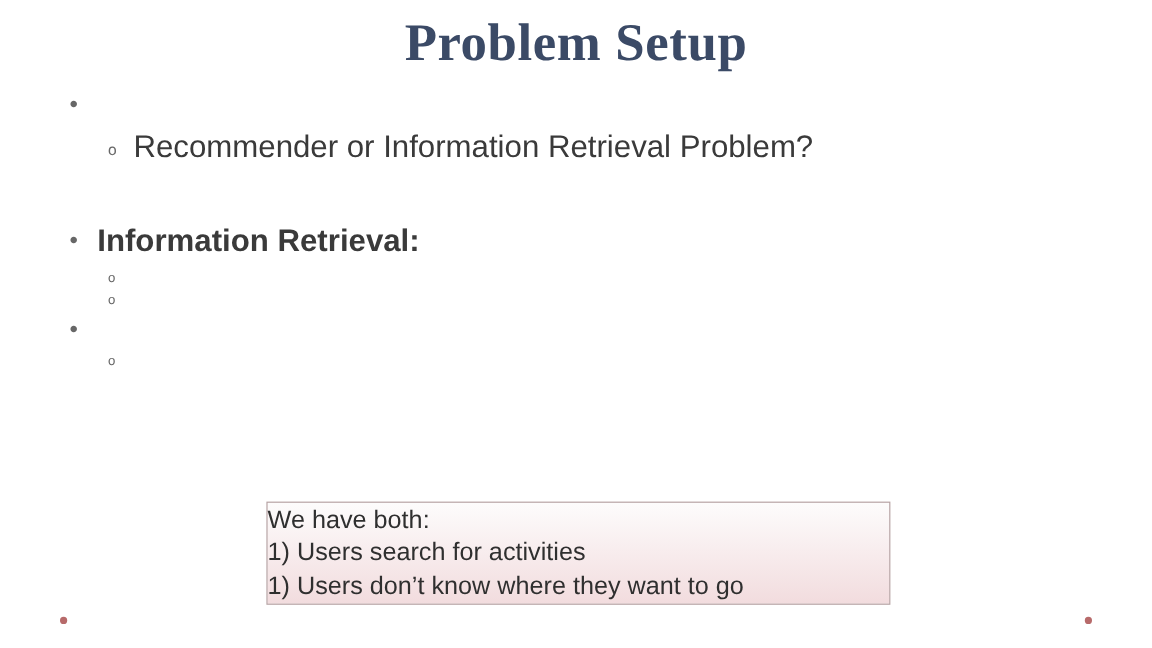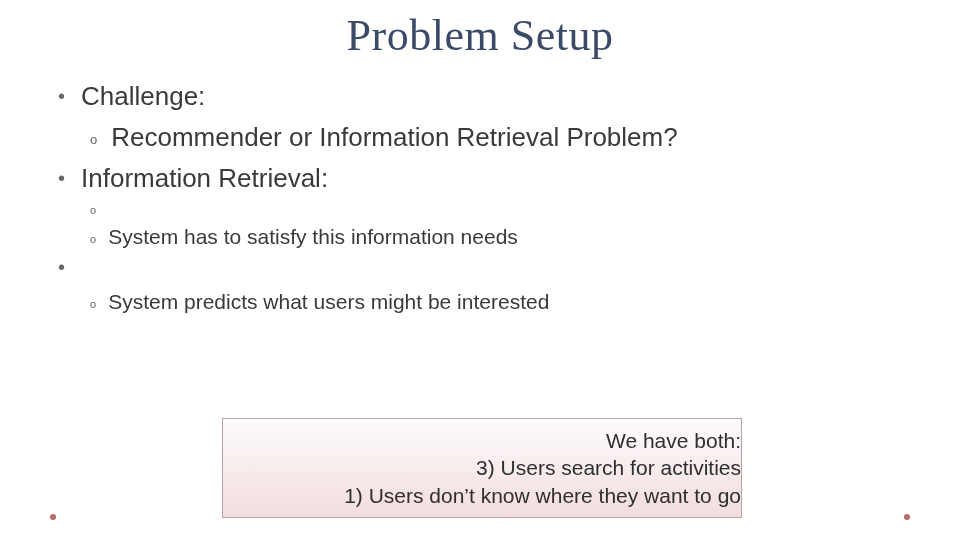--- a/index.html
+++ b/index.html
@@ -12,41 +12,41 @@
   }
   .slide {
     width: 960px;
     height: 540px;
     padding: 10px 48px 0 48px;
     position: relative;
   }
   .title {
     font-family: "Times New Roman", Times, serif;
     font-size: 44px;
-    font-weight: 400;
+    font-weight: 700;
     color: #3b4a66;
     text-align: center;
     margin-bottom: 18px;
     letter-spacing: 0.5px;
   }
   ul.level1 {
     list-style: none;
     padding-left: 10px;
   }
   ul.level1 > li {
     margin-bottom: 4px;
   }
   .bullet-row {
     display: flex;
     align-items: baseline;
     font-size: 26px;
     color: #3a3a3a;
     line-height: 1.35;
   }
-  .bullet-row.bold .bullet-text { font-weight: 400; }
+  .bullet-row.bold .bullet-text { font-weight: 700; margin-top: 37px; }
   .dot {
     color: #676767;
     font-size: 20px;
     margin-right: 16px;
     line-height: 1;
     position: relative;
     top: -2px;
   }
   ul.level2 {
     list-style: none;
@@ -88,26 +88,26 @@
     color: #676767;
     margin-right: 12px;
     position: relative;
     top: -1px;
   }
   .callout {
     position: absolute;
     left: 222px;
     top: 418px;
     width: 520px;
-    height: 100px;
+    height: 86px;
     border: 1px solid #b7a3a4;
     background: linear-gradient(to bottom, #fdfcfc 0%, #f2dcde 100%);
     display: flex;
     flex-direction: column;
-    align-items: flex-end;
+    align-items: flex-start;
     justify-content: center;
     font-size: 21px;
     color: #2f2f2f;
     line-height: 1.3;
     text-align: center;
   }
   .corner-dot {
     position: absolute;
     width: 6px;
     height: 6px;
@@ -122,62 +122,59 @@
 
 <div class="slide">
 
   <h1 class="title">Problem Setup</h1>
 
   <ul class="level1">
 
     <li>
       <div class="bullet-row">
         <span class="dot">•</span>
-        <span class="bullet-text">Challenge:</span>
       </div>
       <ul class="level2">
         <li>
           <span class="circ">o</span>
           <span>Recommender or Information Retrieval Problem?</span>
         </li>
       </ul>
     </li>
 
     <li>
       <div class="bullet-row bold">
         <span class="dot">•</span>
         <span class="bullet-text">Information Retrieval:</span>
       </div>
       <ul class="level3">
         <li>
           <span class="circ-sm">o</span>
         </li>
         <li>
           <span class="circ-sm">o</span>
-          <span>System has to satisfy this information needs</span>
         </li>
       </ul>
     </li>
 
     <li>
       <div class="bullet-row bold">
         <span class="dot">•</span>
       </div>
       <ul class="level3">
         <li>
           <span class="circ-sm">o</span>
-          <span>System predicts what users might be interested</span>
         </li>
       </ul>
     </li>
 
   </ul>
 
   <div class="callout">
     <div>We have both:</div>
-    <div>3)  Users search for activities</div>
+    <div>1)  Users search for activities</div>
     <div>1)  Users don’t know where they want to go</div>
   </div>
 
   <div class="corner-dot bl"></div>
   <div class="corner-dot br"></div>
 
 </div>
 
 </body></html>

